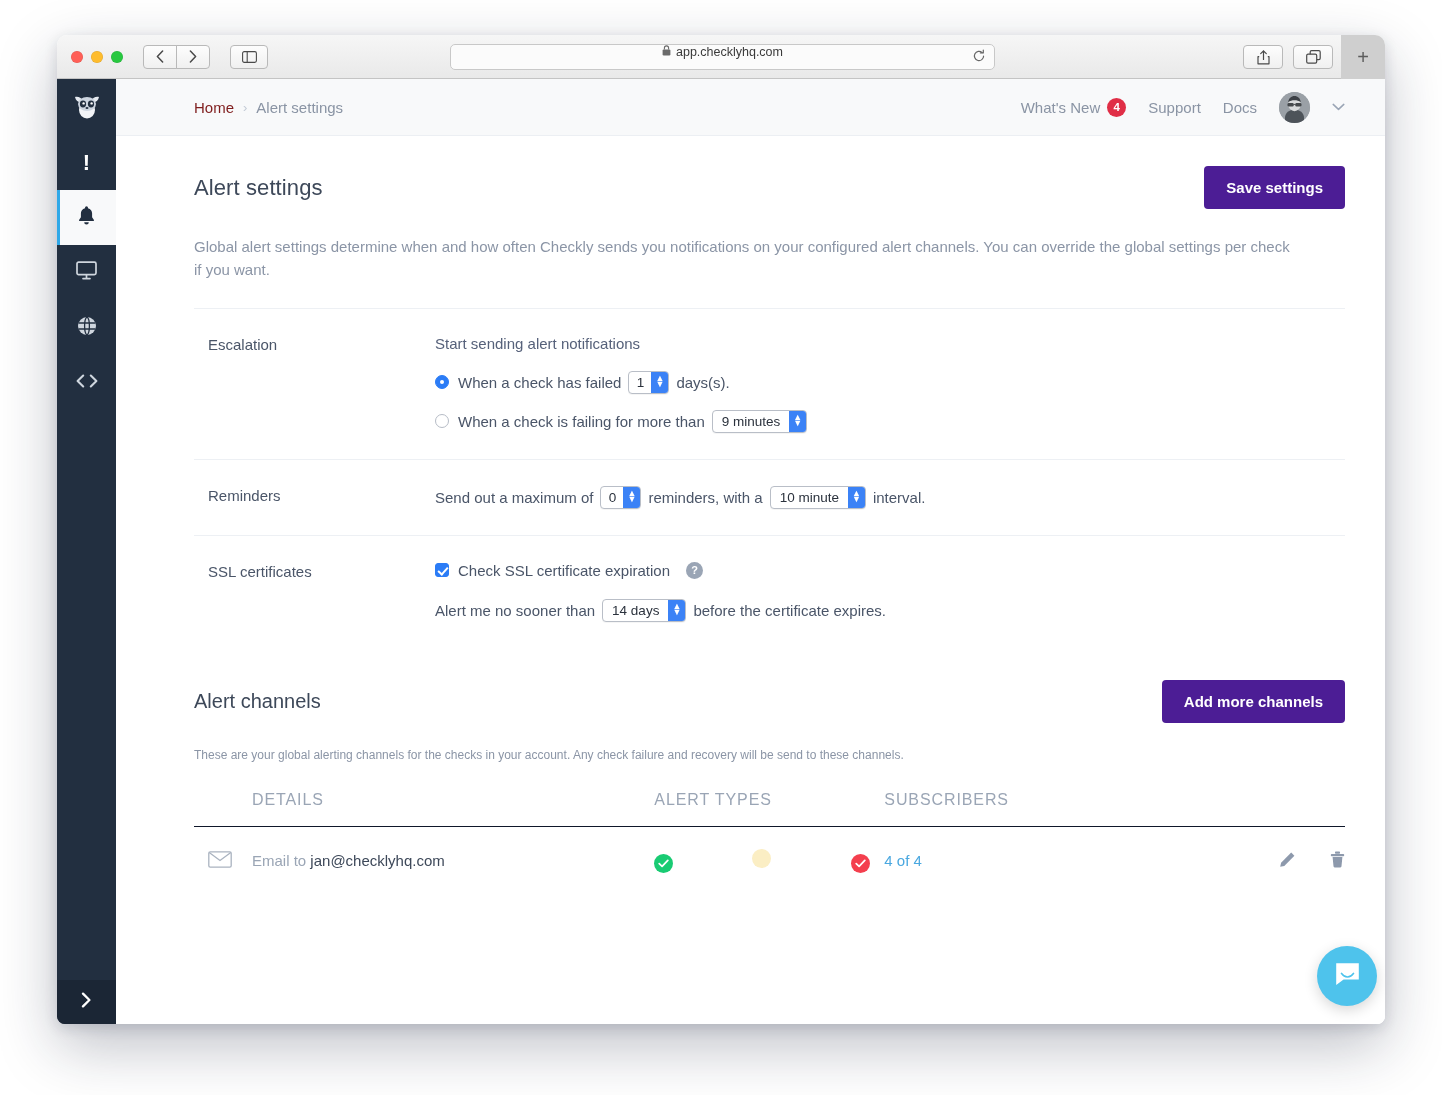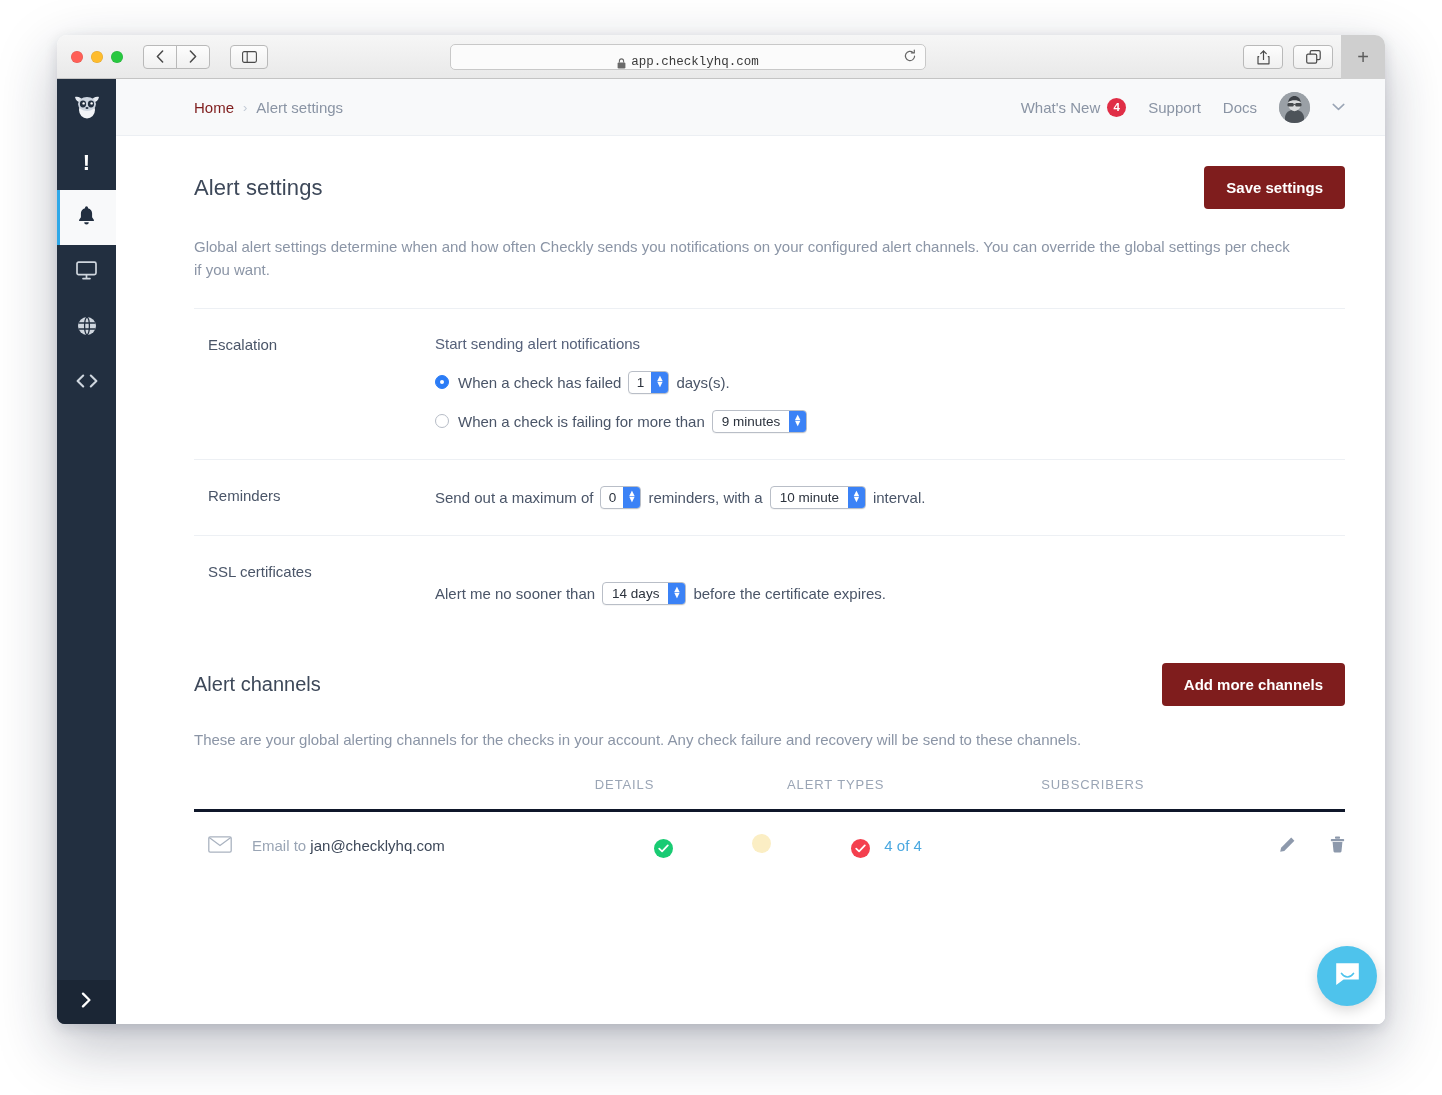--- a/index.html
+++ b/index.html
@@ -44,26 +44,26 @@
     color: #4a4a4a;
   }
   .navgroup { display: flex; margin-left: 20px; }
   .navgroup .tb-btn { border-radius: 0; margin-left: -1px; width: 34px; }
   .navgroup .tb-btn:first-child { border-radius: 4px 0 0 4px; margin-left: 0; }
   .navgroup .tb-btn:last-child { border-radius: 0 4px 4px 0; }
   .sidebar-toggle { margin-left: 20px; width: 38px; }
 
   .urlbar {
     position: absolute; left: 393px; top: 9px;
-    width: 476px; height: 26px;
+    width: 545px; height: 26px;
     background: #fbfbfb;
     border: 1px solid #c8c8c8;
     border-radius: 5px;
-    display: flex; align-items: flex-end; justify-content: center;
-    font-size: 12.5px; color: #3a3a3a; font-family: Liberation Mono, monospace;
+    display: flex; align-items: flex-start; justify-content: center;
+    font-size: 12.5px; color: #3a3a3a;
   }
   .urlbar .lock { margin-right: 5px; display: inline-flex; }
   .reload { position: absolute; right: 8px; top: 4px; color: #666; }
 
   .tb-right { position: absolute; right: 52px; top: 10px; display: flex; gap: 10px; }
   .newtab {
     position: absolute; right: 0; top: 0;
     width: 44px; height: 44px;
     background: #cfcfcf;
     display: flex; align-items: center; justify-content: center;
@@ -152,21 +152,21 @@
   .page-head {
     display: flex; align-items: center;
     padding-top: 30px;
   }
   h1.page-title {
     margin: 0; font-size: 22px; font-weight: 400; color: #3d4859;
     letter-spacing: .1px;
   }
   .btn-green {
     margin-left: auto;
-    background: #7f1d1d;
+    background: #4c1d95;
     color: #fff; border: none;
     font-family: inherit;
     font-size: 15px; font-weight: 700;
     padding: 13px 22px;
     border-radius: 4px;
     cursor: pointer;
   }
   .lede {
     margin: 26px 0 0; max-width: 1100px;
     font-size: 15px; line-height: 1.55; color: #8b95a6;
@@ -252,29 +252,29 @@
     font-size: 11px; font-weight: 700; margin-left: 9px;
     vertical-align: middle;
   }
 
   
   .channels-head { display: flex; align-items: center; margin-top: 32px; }
   h2.section-title {
     margin: 0; font-size: 20px; font-weight: 400; color: #3d4859;
   }
   .channels-lede {
-    margin: 25px 0 0; font-size: 15px; color: #8b95a6;
+    margin: 25px 0 0; font-size: 12px; color: #8b95a6;
   }
 
   table.channels { width: 100%; border-collapse: collapse; margin-top: 29px; }
   table.channels th {
-    text-align: right; font-size: 13px; font-weight: 400;
+    text-align: left; font-size: 16px; font-weight: 400;
     letter-spacing: .9px; color: #9aa5b5;
     padding: 0 0 17px 0;
-    border-bottom: 3px solid #0f172a;
+    border-bottom: 1px solid #0f172a;
   }
   table.channels td { padding: 22px 0; vertical-align: middle; font-size: 15px; }
   .c-icon { width: 58px; padding-left: 14px !important; color: #aab3c0; }
   .c-details { color: #3d4859; }
   .c-details .pre { color: #9aa5b5; }
   .c-types { width: 230px; }
   .c-subs { width: 260px; }
   .c-actions { text-align: right; white-space: nowrap; }
   .link-blue { color: #4aa8e0; text-decoration: none; }
 
@@ -535,20 +535,25 @@
                   </span>
               </span>
               <span>interval.</span>
             </div>
           </div>
         </div>
 
         <div class="frow">
           <div class="flabel">SSL certificates</div>
           <div class="fbody">
+            <div class="optline">
+              <input type="checkbox" checked="" style="">
+              <span>Check SSL certificate expiration</span>
+              <span class="help-dot">?</span>
+            </div>
             <div class="optline" style="margin-top:20px">
               <span>Alert me no sooner than</span>
               <span class="sel">
                 <span class="val">14 days</span>
                 <span class="steps">
                     <span>▲</span>
                     <span>▼</span>
                   </span>
               </span>
               <span>before the certificate expires.</span>

